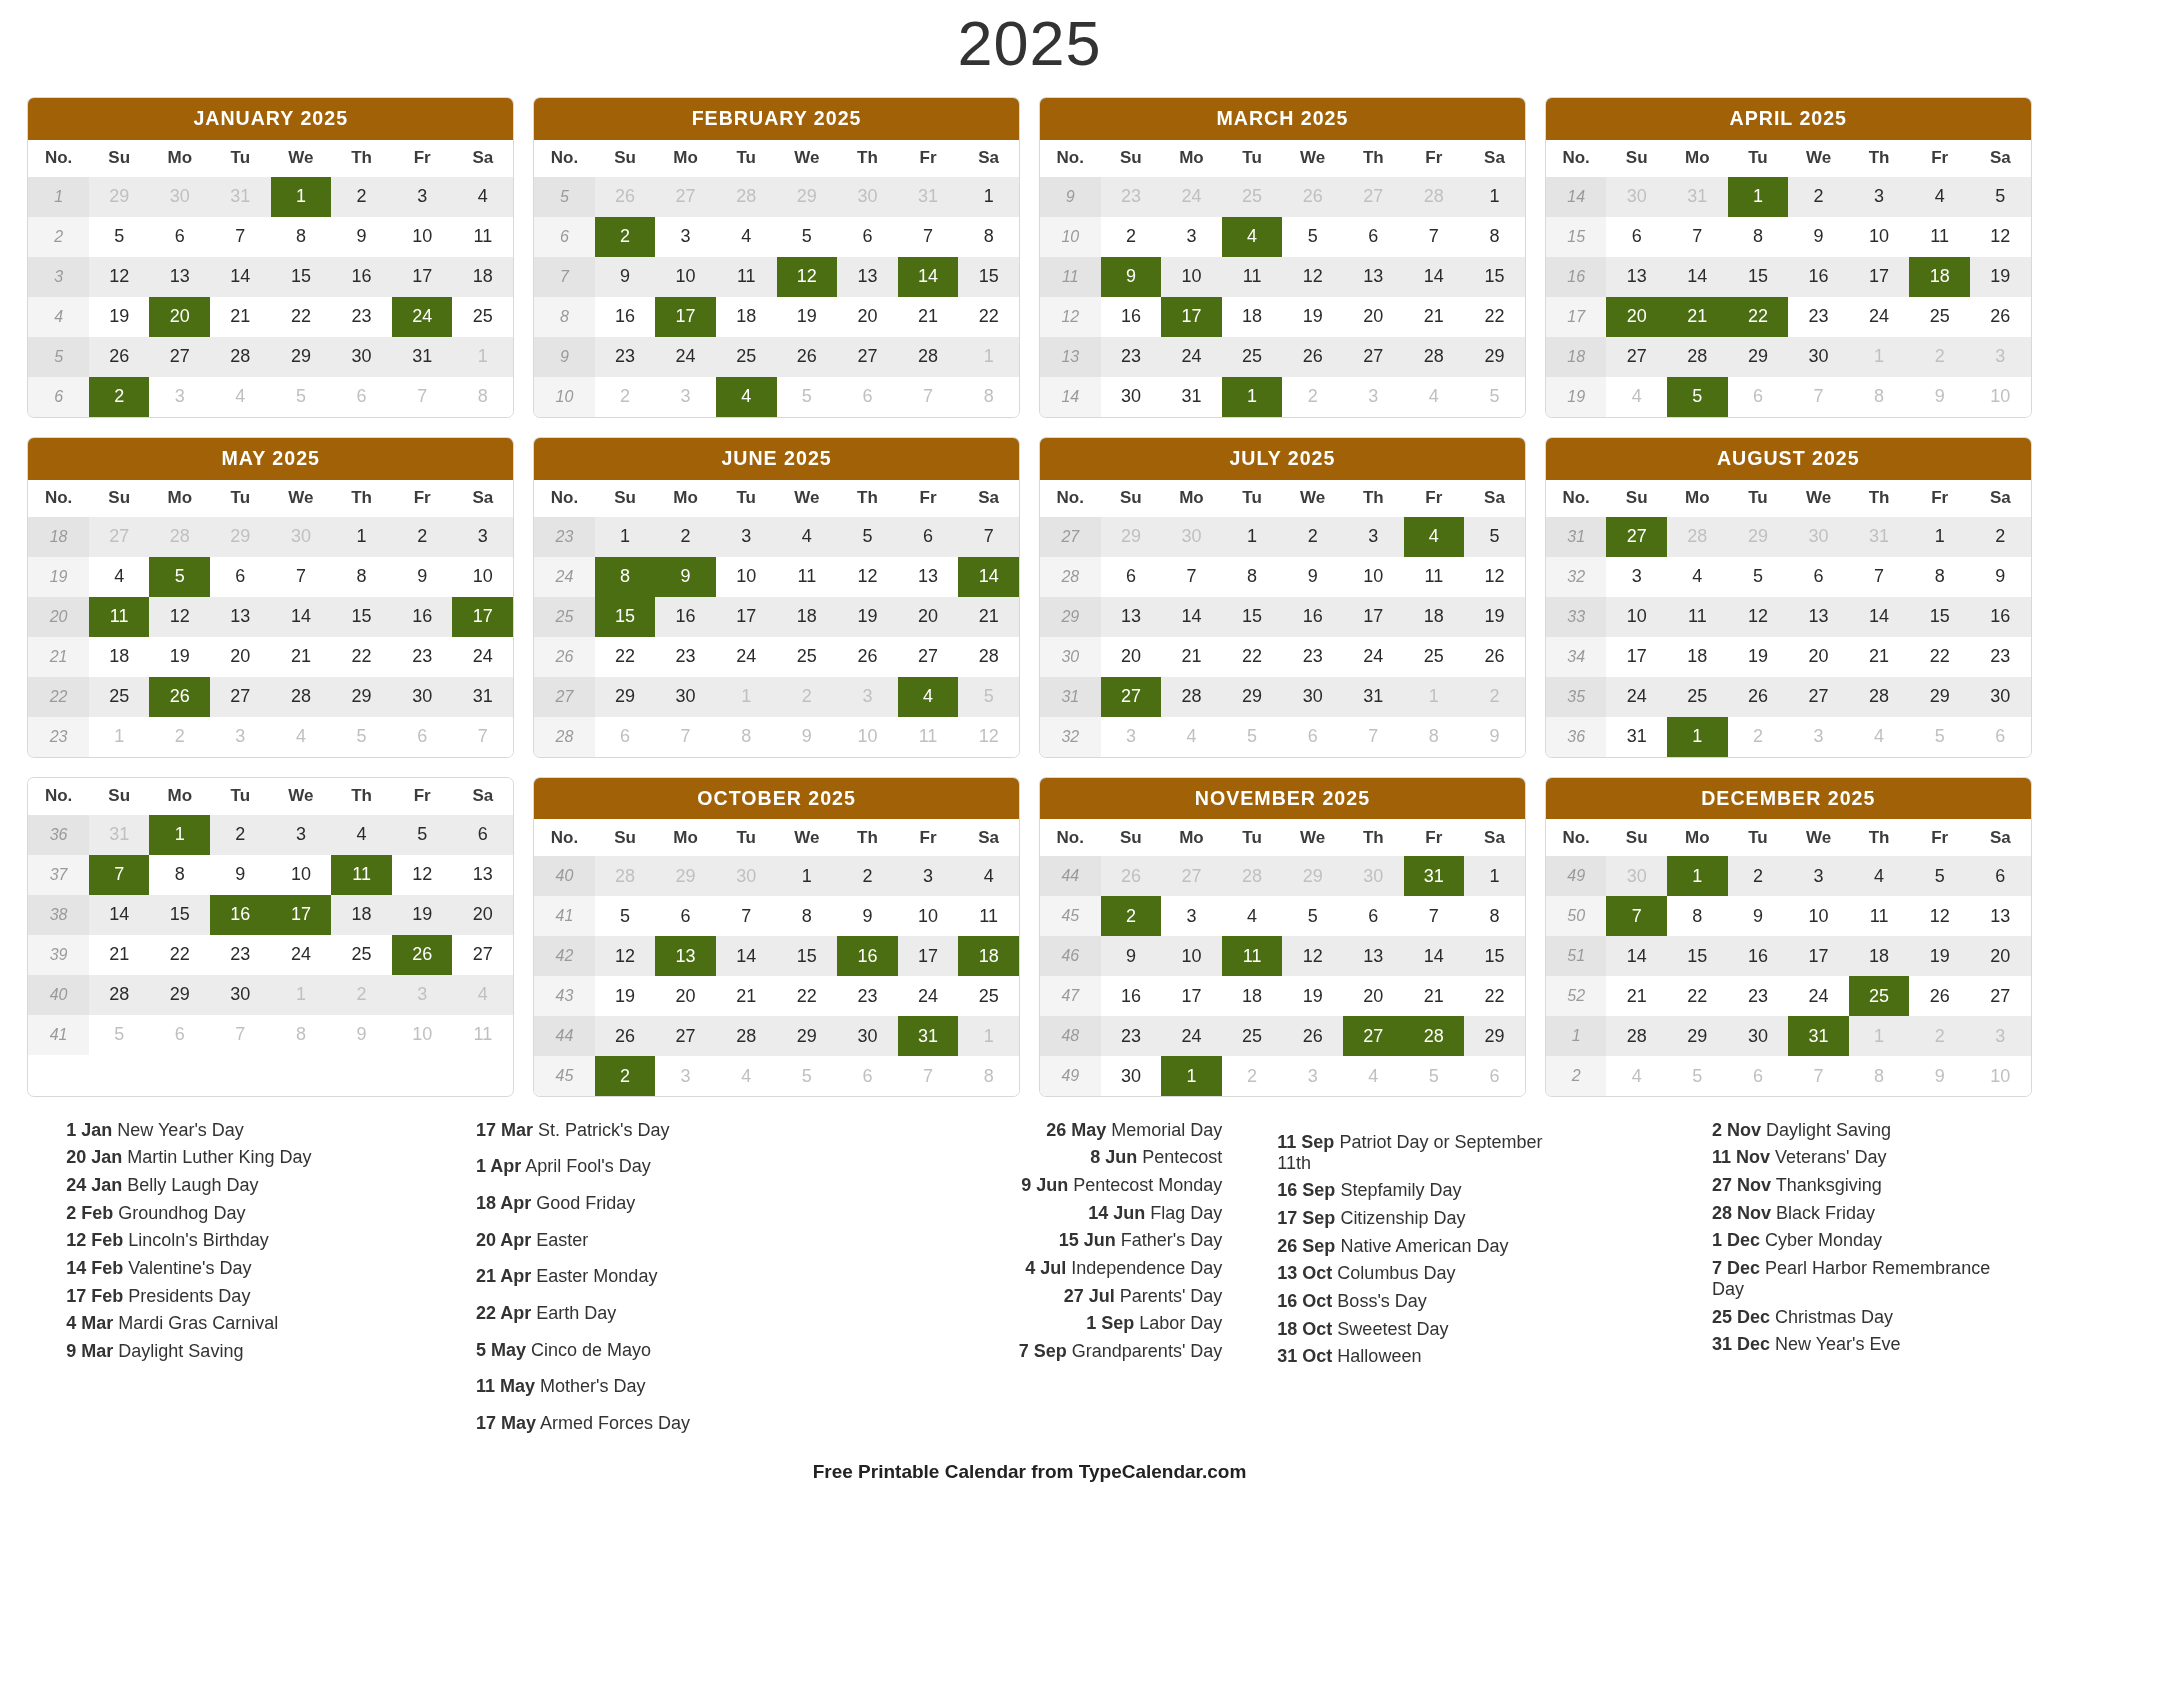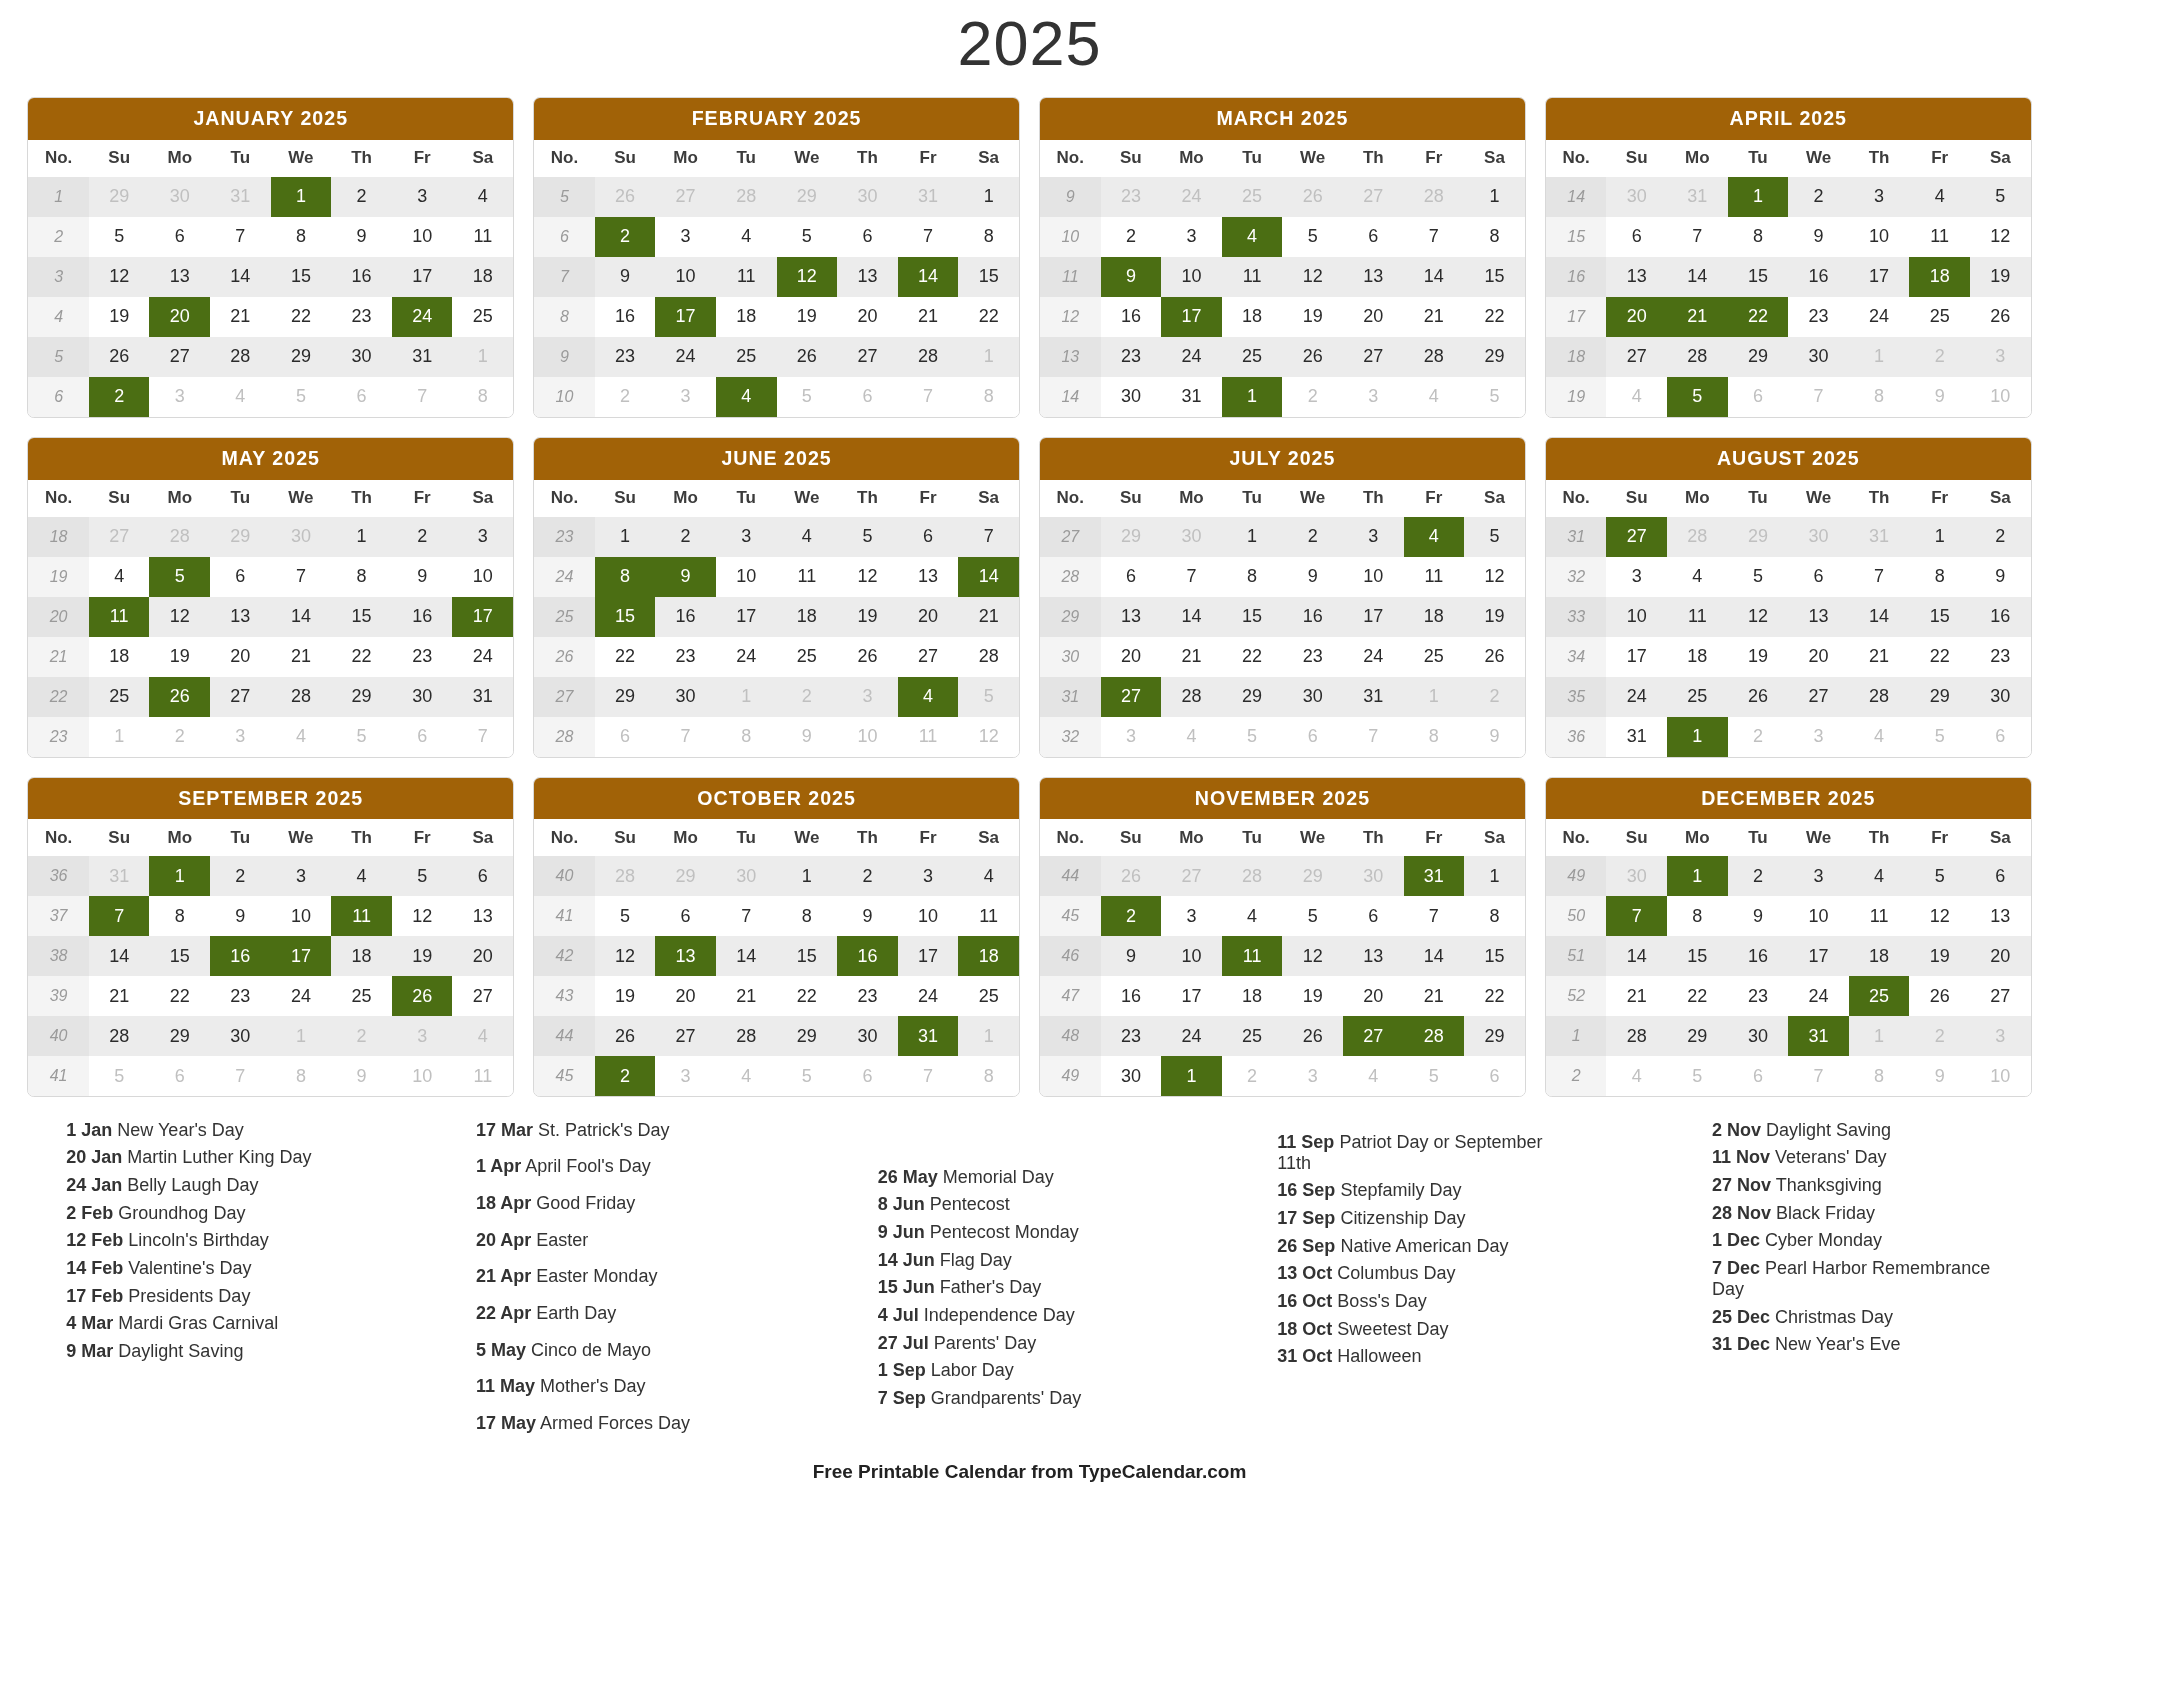--- a/index.html
+++ b/index.html
@@ -100,21 +100,21 @@
     grid-template-columns: repeat(5, 1fr);
     column-gap: 19px;
     padding: 19px 12px 0 12px;
   }
   .hol-col {
     display: flex;
     flex-direction: column;
   }
   .hol-col.c0 { align-items: flex-start; padding-left: 39px;}
   .hol-col.c1 { align-items: flex-start; padding-left: 44px; gap: 9px;}
-  .hol-col.c2 { align-items: flex-start; padding-left: 41px; margin-top: 47px;}
+  .hol-col.c2 { align-items: flex-end; padding-left: 41px;}
   .hol-col.c3 { align-items: flex-start; padding-left: 36px; margin-top: 12px;}
   .hol-col.c4 { align-items: flex-start; padding-left: 66px;}
   .hol {
     font-size: 18px;
     color: #333333;
     line-height: 1.16;
     padding: 3.4px 0;
     white-space: nowrap;
   }
   .hol .d { font-weight: bold; }
@@ -1431,21 +1431,20 @@
                 <div class="cell">5</div>
               </td>
               <td class="muted">
                 <div class="cell">6</div>
               </td>
             </tr>
           </tbody>
         </table>
       </div>
       <div class="month">
-        <div class="month-header">SEPTEMBER 2025</div>
         <table class="cal">
           <thead>
             <tr>
               <th class="wk">No.</th>
               <th>Su</th>
               <th>Mo</th>
               <th>Tu</th>
               <th>We</th>
               <th>Th</th>
               <th>Fr</th>

